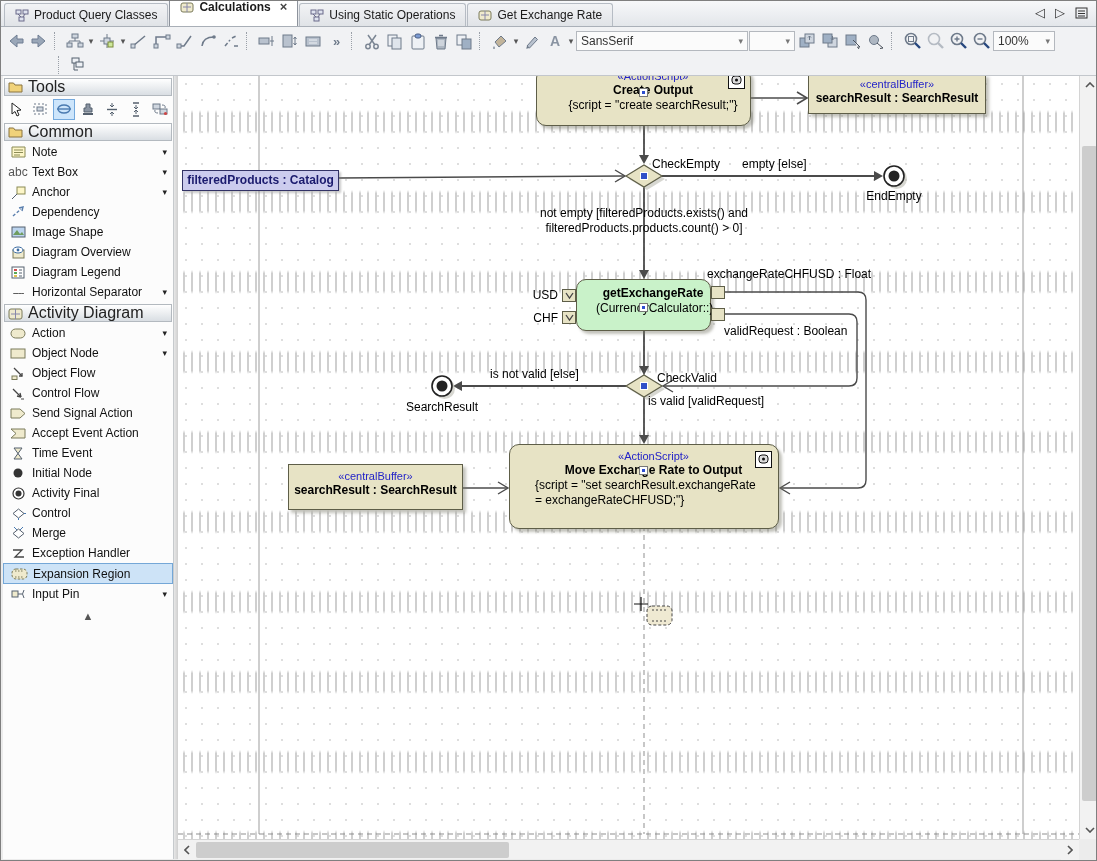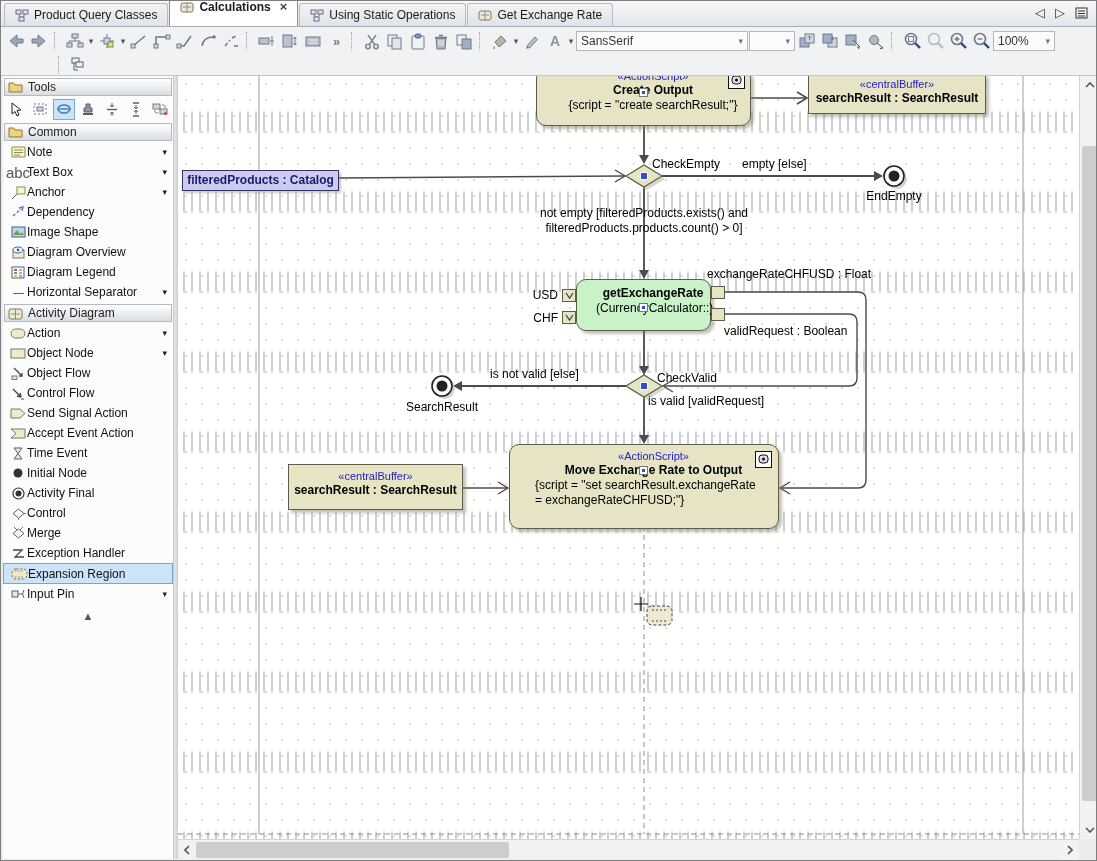--- a/index.html
+++ b/index.html
@@ -34,25 +34,25 @@
   .tsep{width:6px;height:18px;border-left:1px dotted #9aa0a8;margin:0 3px;flex:0 0 auto;}
   .tcaret{width:8px;color:#555;font-size:9px;flex:0 0 auto;text-align:center;}
   .combo{height:20px;border:1px solid #b4b8be;background:#fbfbfb;display:flex;align-items:center;
     justify-content:space-between;padding:0 4px;color:#333;flex:0 0 auto;}
   .combo .car{color:#777;font-size:9px;margin-left:4px;}
   .ovf{color:#6e7a8a;font-weight:bold;font-size:13px;letter-spacing:-1px;}
   
   #sidebar{position:absolute;left:2px;top:75px;width:171px;height:783px;background:#fcfcfc;
     border-right:1px solid #c6cacd;}
   .shdr{height:18px;margin:2px 1px 1px 1px;display:flex;align-items:center;gap:5px;padding:0 3px;
-    background:linear-gradient(#ffffff,#d9dee3);border:1px solid #b3b9bf;font-size:12px;color:#222;}
+    background:linear-gradient(#ffffff,#d9dee3);border:1px solid #b3b9bf;font-size:16px;color:#222;}
   .toolsrow{height:24px;display:flex;align-items:center;gap:2px;padding:1px 2px;}
   .toolbtn{width:22px;height:21px;display:flex;align-items:center;justify-content:center;border:1px solid transparent;}
   .toolbtn.sel{background:#cde5fb;border:1px solid #74a9dd;}
-  .sitem{height:20px;display:flex;align-items:center;padding:0 3px 0 6px;font-size:12px;color:#111;position:relative;}
+  .sitem{height:20px;display:flex;align-items:center;gap:5px;padding:0 3px 0 6px;font-size:12px;color:#111;position:relative;}
   .sitem .ic{width:18px;display:flex;justify-content:center;flex:0 0 auto;}
   .sitem .dd{position:absolute;right:6px;color:#222;font-size:9px;}
   .sitem.sel{background:#cde3f7;border:1px solid #74a7d7;height:21px;}
   .smore{text-align:center;color:#555;font-size:11px;margin-top:6px;}
   #splitter{position:absolute;left:173px;top:75px;width:4px;height:783px;background:linear-gradient(90deg,#e7e7e7,#cfcfcf);}
   
   #canvas{position:absolute;left:177px;top:75px;width:901px;height:763px;background:#fff;overflow:hidden;
     background-image:
       radial-gradient(#cfcfcf 1px, transparent 1.3px),
       radial-gradient(#dedede 1px, transparent 1.3px);
@@ -407,21 +407,21 @@
     <span class="ic">
         <svg width="15" height="12">
           <path d="M1 1 H14 V11 H1 Z" fill="#fdf6c8" stroke="#8a8a55"></path>
           <path d="M3 4 H12 M3 6.5 H12 M3 9 H9" stroke="#8a8a55"></path>
         </svg>
       </span>
     <span>Note</span>
       <span class="dd">▾</span>
   </div>
   <div class="sitem">
-    <span class="ic" style="font-size:15px;color:#555">abc</span>
+    <span class="ic" style="font-size:12px;color:#555">abc</span>
     <span>Text Box</span>
       <span class="dd">▾</span>
   </div>
   <div class="sitem">
     <span class="ic">
         <svg width="15" height="13">
           <rect x="6" y="1" width="8" height="7" fill="#fdf6c8" stroke="#8a8a55"></rect>
           <path d="M6 8 L1 13" stroke="#55606e"></path>
         </svg>
       </span>

